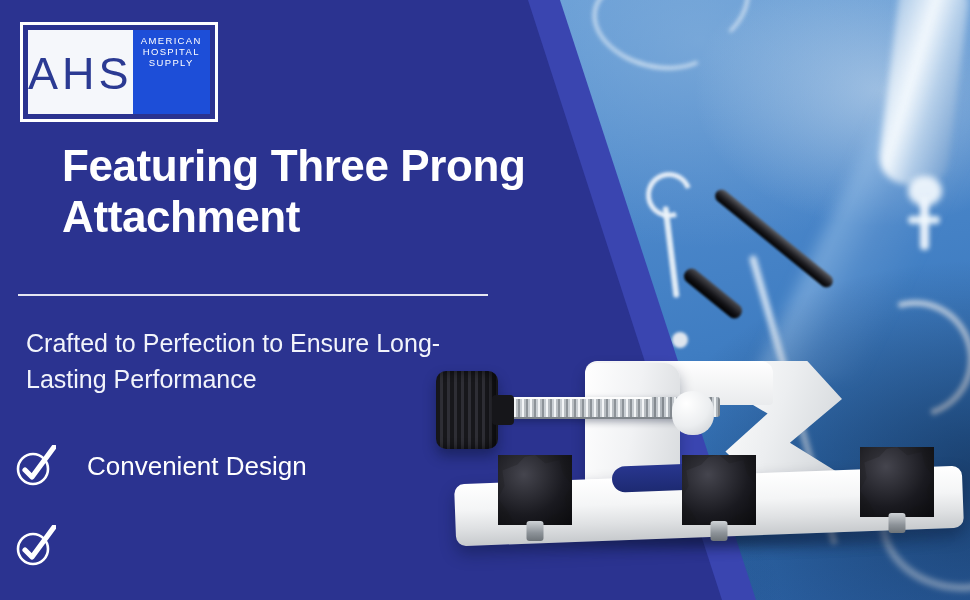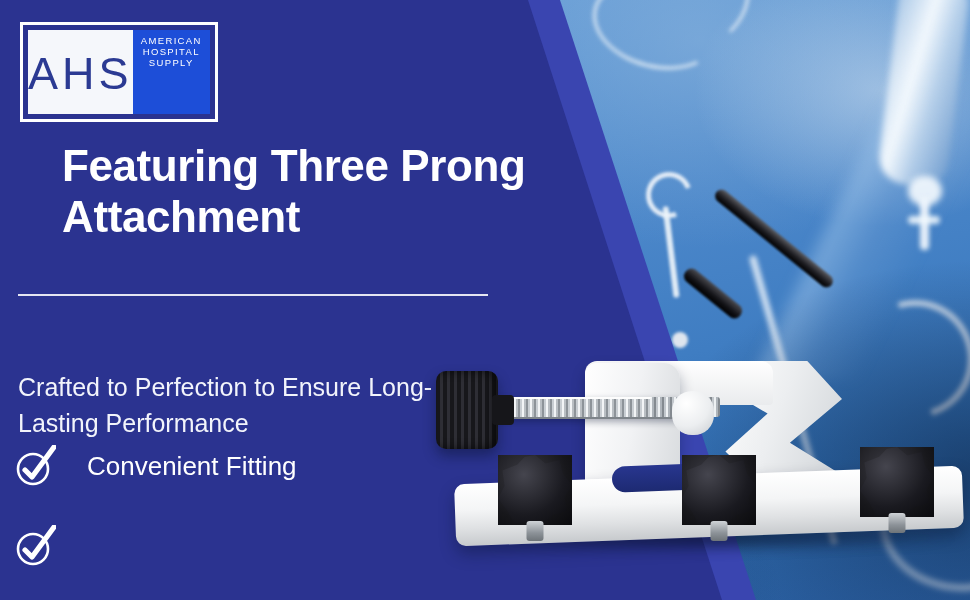--- a/index.html
+++ b/index.html
@@ -118,22 +118,22 @@
     position: absolute; left: 18px; top: 140px; width: 500px;
     color: #ffffff; font-size: 44px; font-weight: bold; line-height: 1.17;
     letter-spacing: -.4px;
     margin-left: 44px;
   }
   .rule {
     position: absolute; left: 18px; top: 294px; width: 470px; height: 2px;
     background: rgba(255,255,255,.88);
   }
   .subhead {
-    position: absolute; left: 18px; top: 326px; width: 480px;
-    color: #f2f4fb; font-size: 25px; font-weight: 400; line-height: 1.42; margin-top: 44px;
+    position: absolute; left: 26px; top: 326px; width: 480px;
+    color: #f2f4fb; font-size: 25px; font-weight: 400; line-height: 1.42;
   }
 
   
   .features { position: absolute; left: 16px; top: 444px; width: 440px; }
   .feature { display: flex; align-items: center; height: 44px; margin-bottom: 36px; }
   .check-icon { width: 40px; height: 42px; flex: 0 0 40px; margin-right: 31px; }
   .feature-label { color: #ffffff; font-size: 26px; line-height: 1; }
 
   
   .product { position: absolute; left: 400px; top: 355px; width: 570px; height: 245px; }
@@ -264,21 +264,21 @@
 
   <div class="features">
 
     <div class="feature">
       <span class="check-icon">
         <svg viewBox="0 0 40 42" width="40" height="42" aria-hidden="true">
           <circle cx="17" cy="24" r="15" fill="none" stroke="#ffffff" stroke-width="2.6"></circle>
           <path d="M9 25 L16 32 L38 2" fill="none" stroke="#ffffff" stroke-width="5.2" stroke-linecap="round" stroke-linejoin="round"></path>
         </svg>
       </span>
-      <span class="feature-label">Convenient Fitting</span>
+      <span class="feature-label">Convenient Design</span>
     </div>
 
     <div class="feature">
       <span class="check-icon">
         <svg viewBox="0 0 40 42" width="40" height="42" aria-hidden="true">
           <circle cx="17" cy="24" r="15" fill="none" stroke="#ffffff" stroke-width="2.6"></circle>
           <path d="M9 25 L16 32 L38 2" fill="none" stroke="#ffffff" stroke-width="5.2" stroke-linecap="round" stroke-linejoin="round"></path>
         </svg>
       </span>
     </div>

